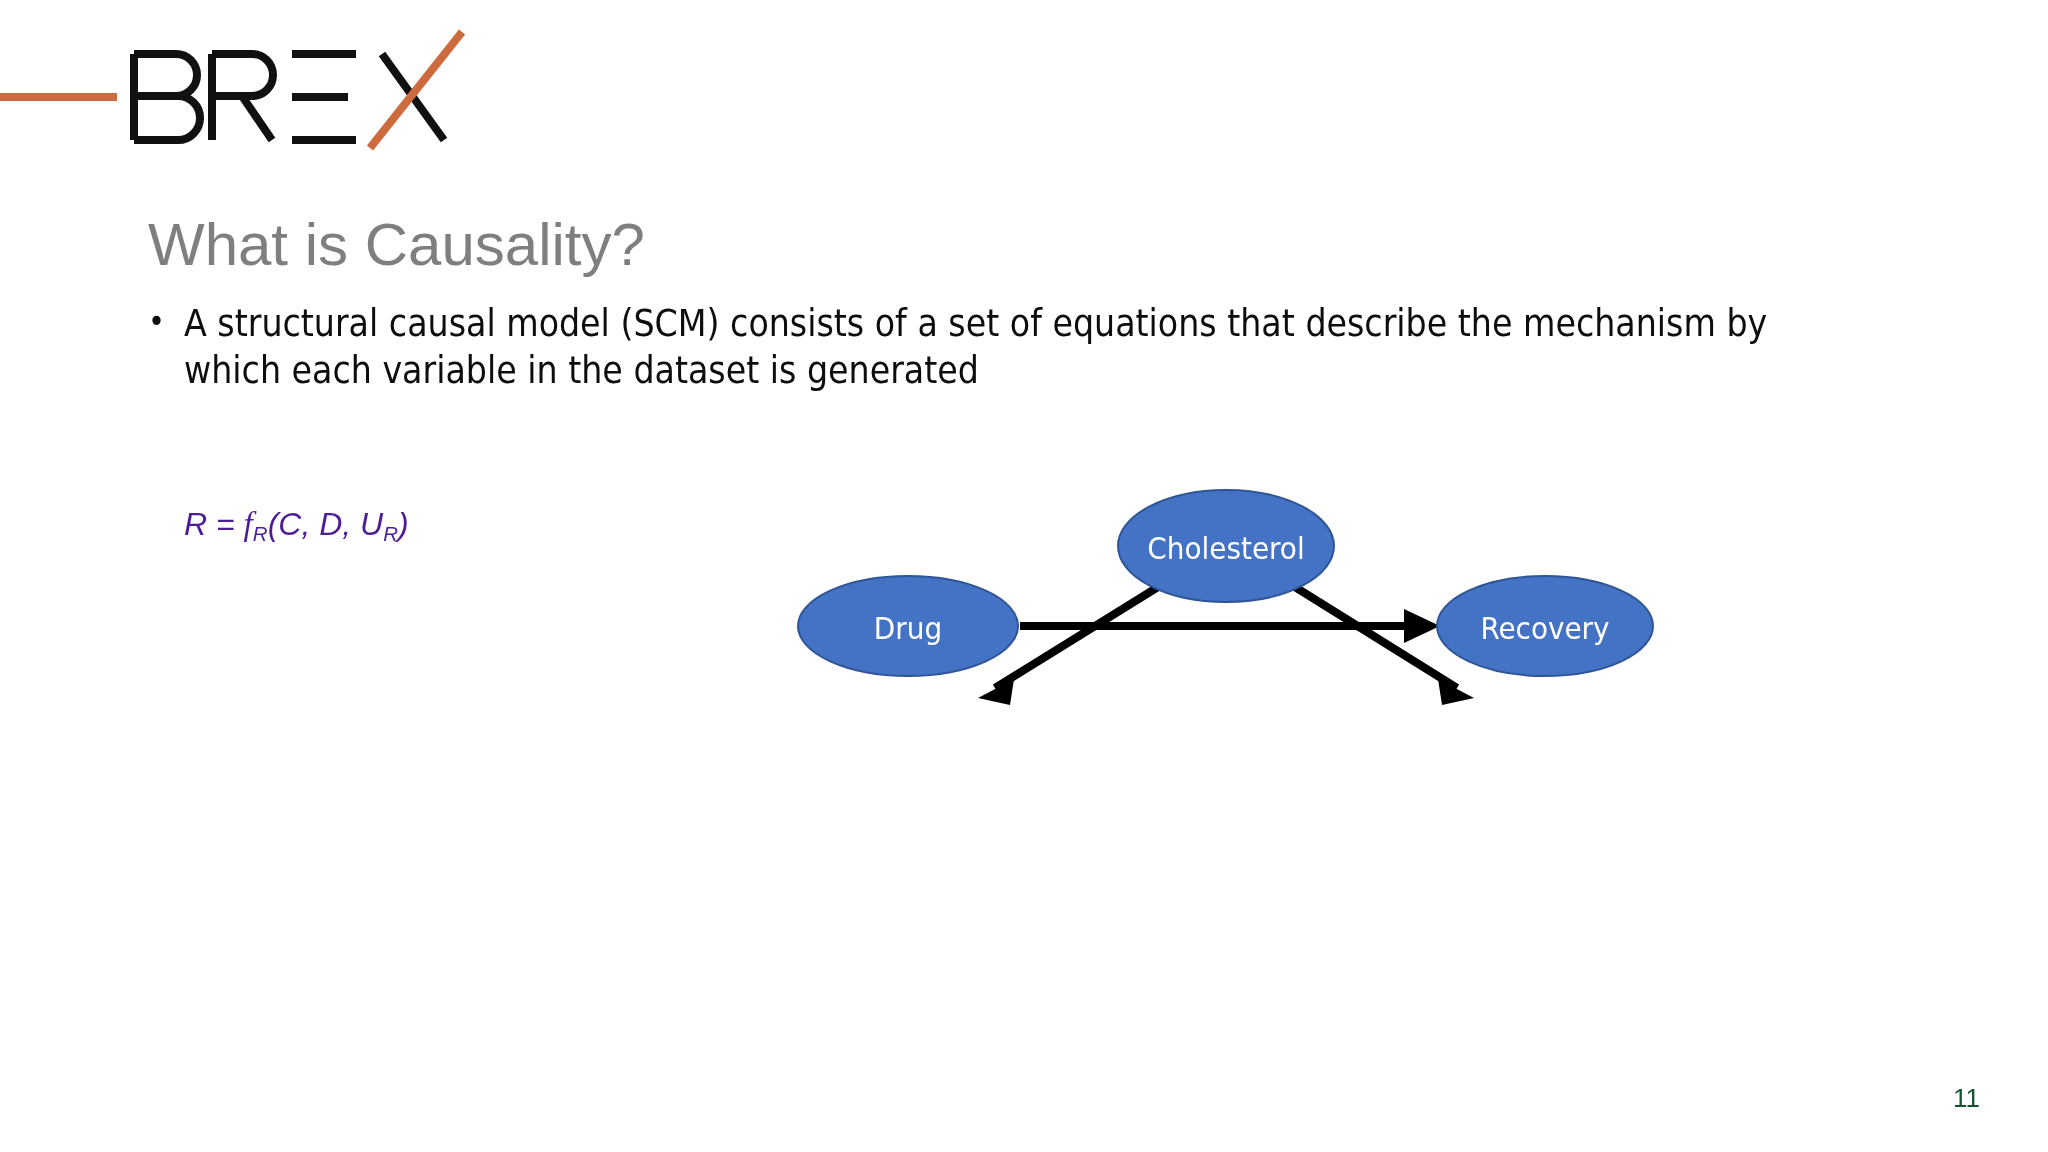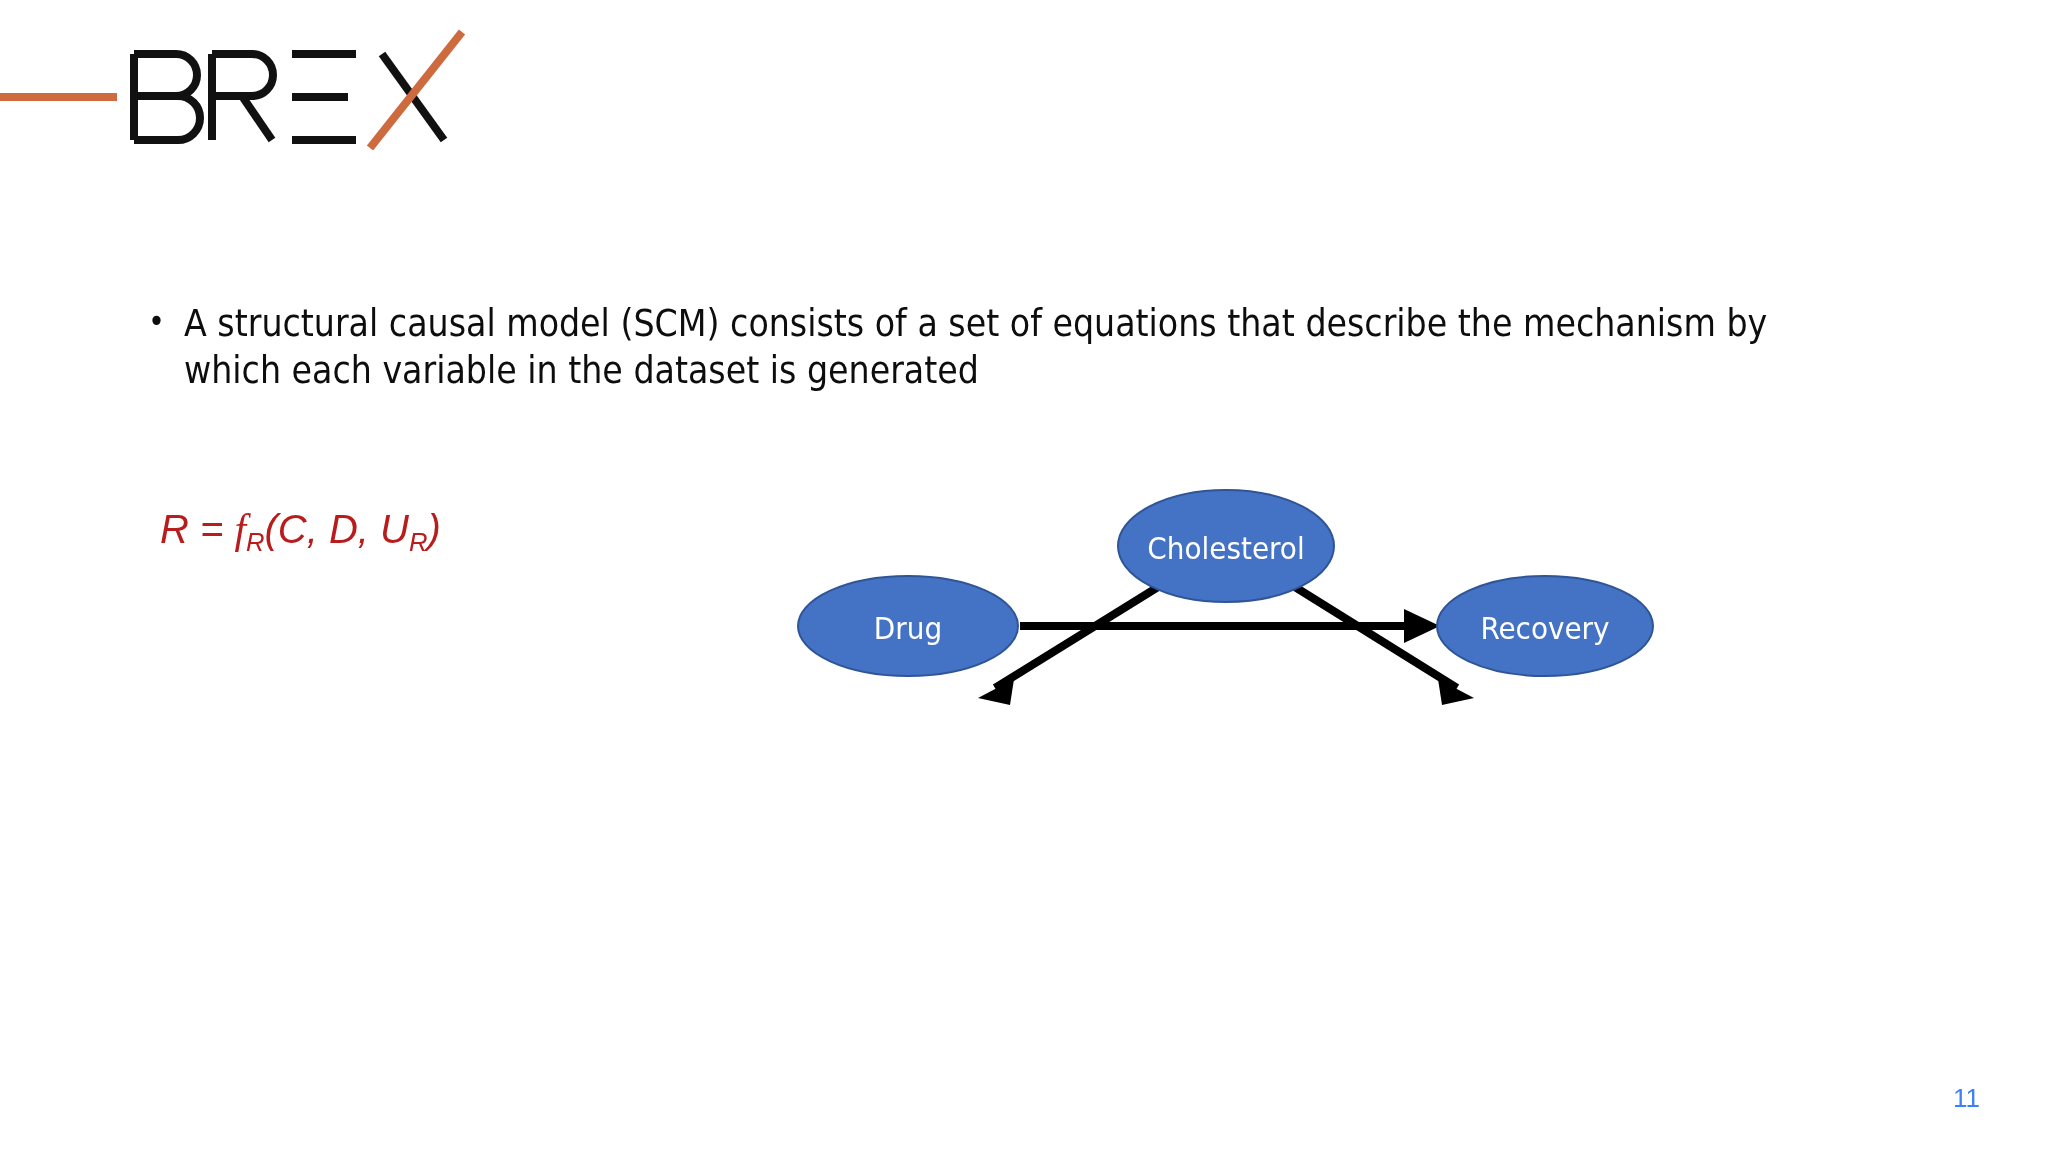--- a/index.html
+++ b/index.html
@@ -70,25 +70,25 @@
     color: #0d0d0d;
   }
   .bullet-text {
     flex: 1 1 auto;
     font-stretch: condensed;
   }
 
   
   .equations {
     position: absolute;
-    left: 160px;
+    left: 184px;
     top: 500px;
     font-family: "Liberation Sans", sans-serif;
-    font-size: 40px;
-    color: #b91c1c;
+    font-size: 32px;
+    color: #4c1d95;
     line-height: 1.42;
     font-style: italic;
   }
   .eq-line { white-space: nowrap; }
   .eq-line sub {
     font-size: 0.64em;
     vertical-align: -0.30em;
     font-style: italic;
   }
   .eq-f {
@@ -143,21 +143,21 @@
   }
   .edge-head { fill: #000000; }
 
   
   .page-number {
     position: absolute;
     right: 68px;
     bottom: 38px;
     font-family: "Liberation Sans", sans-serif;
     font-size: 26px;
-    color: #3b82f6;
+    color: #14532d;
   }
 </style>
 </head>
 <body>
 
 <div class="slide">
 
   <div class="logo-wrap">
     <svg class="logo-svg" width="480" height="130" viewBox="0 0 480 130">
 
@@ -181,20 +181,21 @@
         <line x1="292" y1="120" x2="356" y2="120"></line>
       </g>
 
       <g>
         <line x1="382" y1="34" x2="444" y2="120" stroke="#111111" stroke-width="8"></line>
         <line x1="370" y1="128" x2="462" y2="12" stroke="#cd6b3f" stroke-width="8"></line>
       </g>
     </svg>
   </div>
 
+  <h1 class="slide-title">What is Causality?</h1>
 
   <div class="bullet-block">
     <div class="bullet-row">
       <span class="bullet-dot">•</span>
       <span class="bullet-text">A structural causal model (SCM) consists of a set of equations that describe the mechanism by which each variable in the dataset is generated</span>
     </div>
   </div>
 
   <div class="equations">
     <div class="eq-line">

